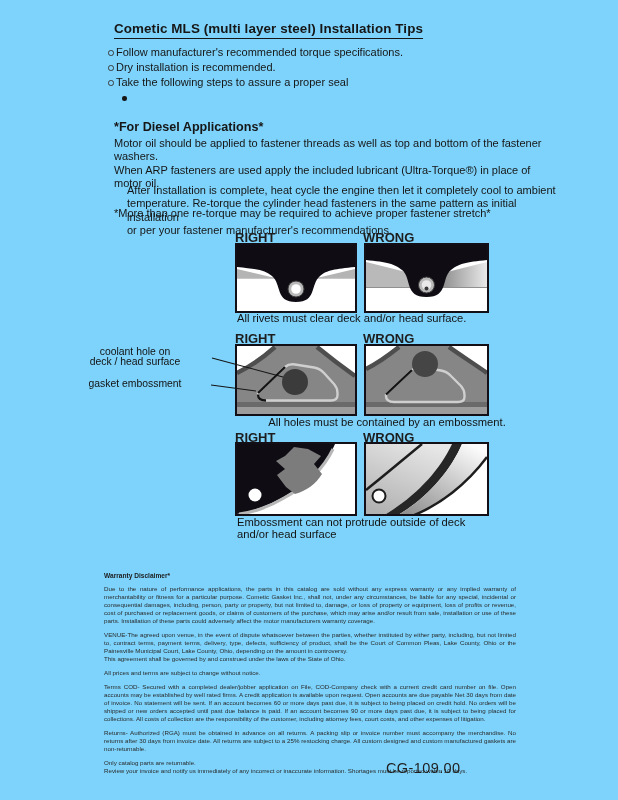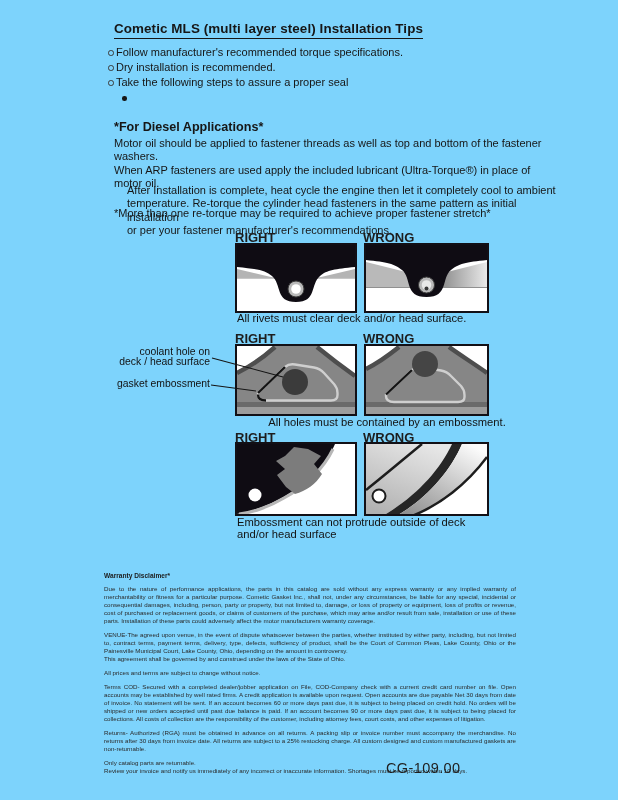--- a/index.html
+++ b/index.html
@@ -25,21 +25,21 @@
   .para{position:absolute;left:114px;width:440px;margin:0;font-size:11px;line-height:13.4px;white-space:pre-line;}
   .p1{top:137px;}
   .p2{top:184px;margin-left:13px;}
   .p3{top:207px;}
 
   .dg-label{position:absolute;width:122px;text-align:left;font-size:13px;font-weight:700;color:#1d1d1d;}
   .panel{position:absolute;border:2px solid #121016;background:#fff;}
   .panel svg{display:block;}
   .caption{position:absolute;left:237px;width:300px;font-size:11.2px;line-height:11.6px;color:#121212;white-space:pre-line;}
 
-  .side-label{position:absolute;width:150px;left:60px;text-align:right;font-size:10.4px;line-height:9.8px;color:#121212;white-space:pre-line;}
+  .side-label{position:absolute;width:150px;left:60px;text-align:center;font-size:10.4px;line-height:9.8px;color:#121212;white-space:pre-line;}
   .leader{position:absolute;left:205px;top:350px;}
 
   .legal{position:absolute;left:104px;top:572px;width:412px;font-size:6.2px;line-height:8px;color:#2a2a2a;}
   .legal h2{margin:0 0 5px 0;font-size:6.6px;font-weight:700;color:#1c1c1c;}
   .legal p{margin:0 0 6px 0;text-align:justify;white-space:pre-line;}
   .page-code{position:absolute;left:386px;top:760px;font-size:14.5px;letter-spacing:.4px;color:#1f1f1f;}
 </style>
 </head>
 <body>
 

